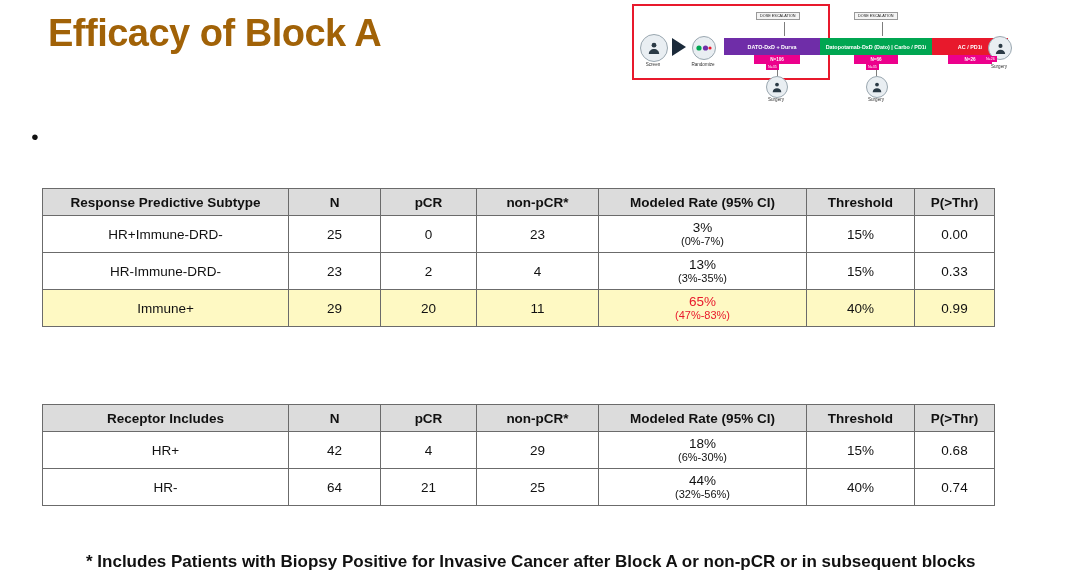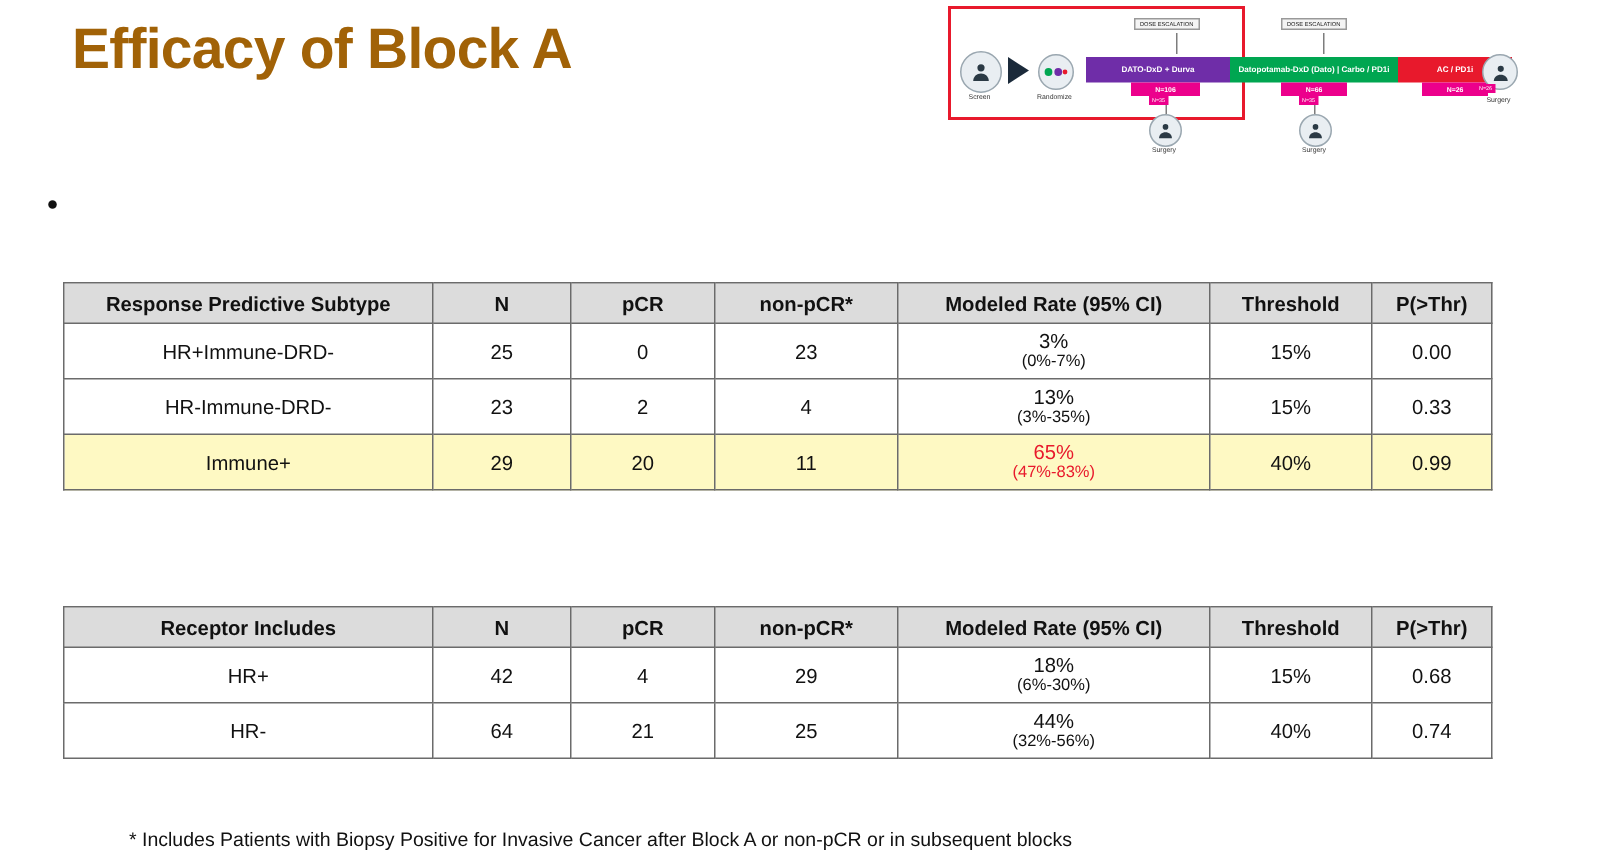--- a/index.html
+++ b/index.html
@@ -171,22 +171,22 @@
   }
   tr.highlight td.red { color: #e8192c; margin-left: 40px; }
 
   #table1 { left: 42px; top: 188px; width: 952px; }
   #table2 { left: 42px; top: 404px; width: 952px; }
 
   .footnote {
     position: absolute;
     left: 86px;
     top: 552px;
-    font-size: 13px;
-    font-weight: normal;
+    font-size: 17px;
+    font-weight: bold;
     color: #111;
     white-space: nowrap;
   }
 </style>
 </head>
 <body>
 
 <div class="slide">
 
   <div class="title">Efficacy of Block A</div>

